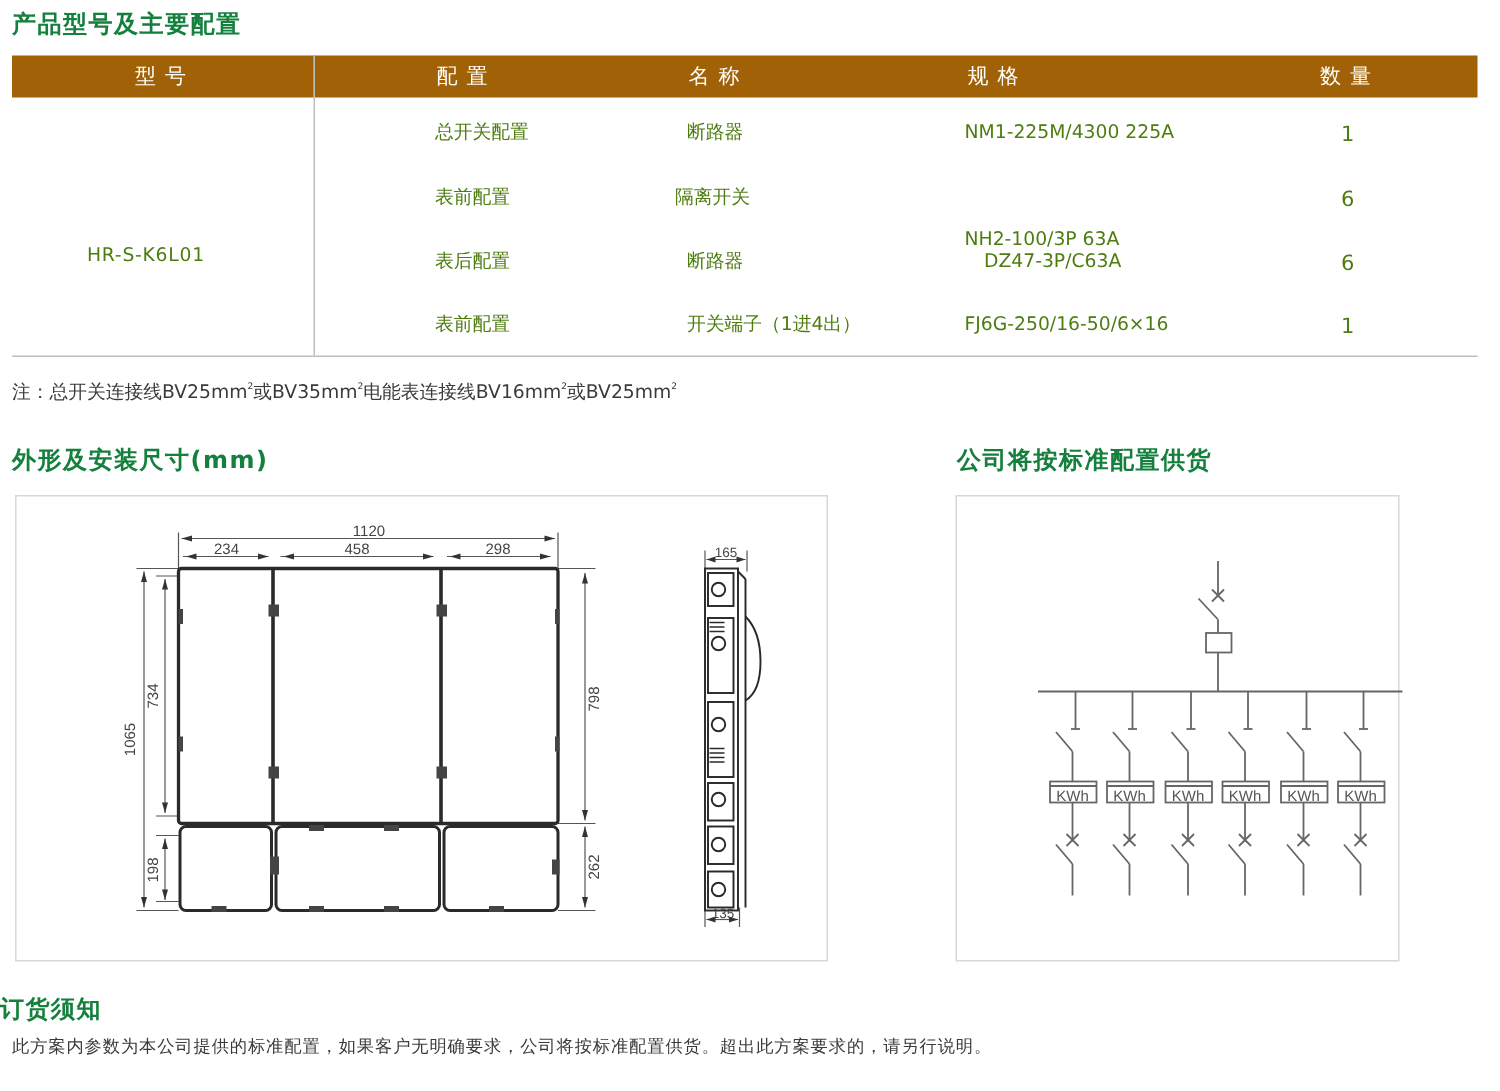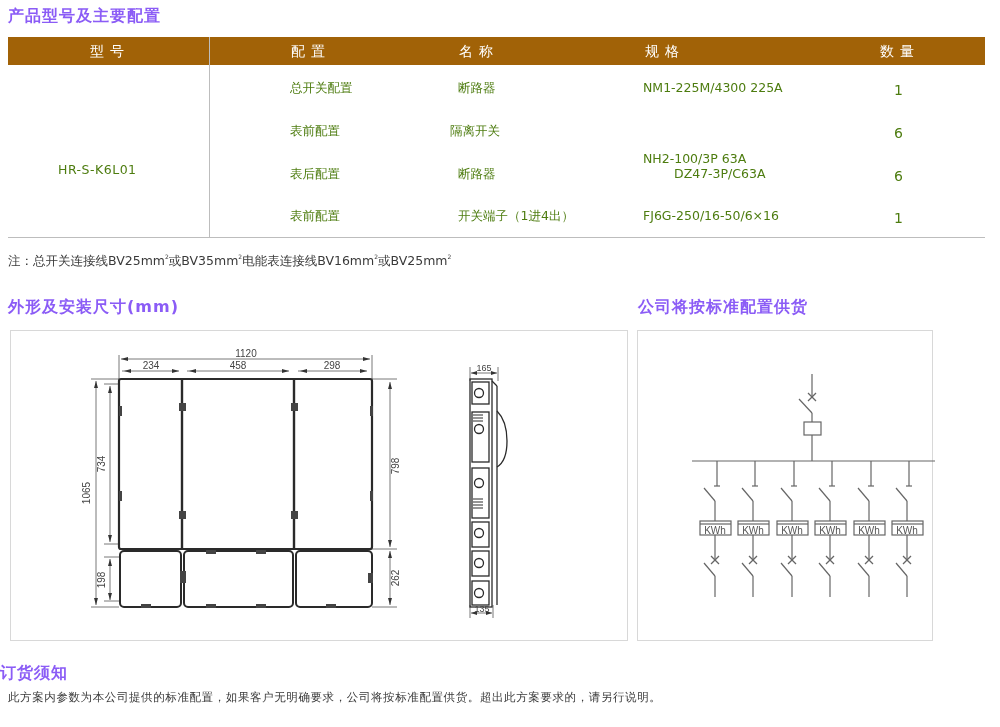--- a/index.html
+++ b/index.html
@@ -1,19 +1,19 @@
 <!DOCTYPE html>
 <html><head>
 <meta charset="utf-8">
 <style>
   * { box-sizing: border-box; margin: 0; padding: 0; }
   html, body { width: 1000px; height: 727px; background: #ffffff; overflow: hidden; }
   body { position: relative; font-family: "DejaVu Sans", "Liberation Sans", sans-serif; color: #333; }
   .abs { position: absolute; }
-  .h-title { font-size: 16px; font-weight: bold; color: #8b5cf6; letter-spacing: 1px; white-space: nowrap; }
+  .h-title { font-size: 16px; font-weight: bold; color: #15803d; letter-spacing: 1px; white-space: nowrap; }
   .thead { left: 8px; top: 37px; width: 977px; height: 28px; background: #a16207; }
   .th { position: absolute; top: 0; height: 28px; line-height: 28px; color: #fff; font-size: 14px; letter-spacing: 6px; white-space: nowrap; }
   .vdiv { left: 209px; top: 37px; width: 1px; height: 200px; background: #bdbdbd; }
   .vdiv-head { left: 209px; top: 37px; width: 1px; height: 28px; background: #e07b80; }
   .hline { left: 8px; top: 237px; width: 977px; height: 1px; background: #bdbdbd; }
   .td { position: absolute; font-size: 12.5px; color: #4d7c0f; white-space: nowrap; line-height: 16px; }
   .note { left: 8px; top: 253px; font-size: 12.5px; color: #3a3a3a; white-space: nowrap; }
   .note sup { font-size: 6px; vertical-align: 6px; }
   .box { border: 1px solid #d8d8d8; background: #fff; }
   .p-desc { font-size: 11.5px; color: #3a3a3a; white-space: nowrap; letter-spacing: 0.6px; }
@@ -45,35 +45,35 @@
 </div>
 <div>
   <span class="td" style="left:290px; top:123px;">表前配置</span>
   <span class="td" style="left:450px; top:123px;text-align:right;">隔离开关</span>
   <span class="td" style="left:643px; top:123px;margin-top:28px;">NH2-100/3P 63A</span>
   <span class="td" style="left:894px; top:125px; font-size:14px;">6</span>
 </div>
 <div>
   <span class="td" style="left:290px; top:166px;">表后配置</span>
   <span class="td" style="left:458px; top:166px;">断路器</span>
-  <span class="td" style="left:674px; top:166px;">DZ47-3P/C63A</span>
+  <span class="td" style="left:656px; top:166px;">DZ47-3P/C63A</span>
   <span class="td" style="left:894px; top:168px; font-size:14px;">6</span>
 </div>
 <div>
   <span class="td" style="left:290px; top:208px;">表前配置</span>
   <span class="td" style="left:458px; top:208px;">开关端子（1进4出）</span>
   <span class="td" style="left:643px; top:208px;">FJ6G-250/16-50/6×16</span>
   <span class="td" style="left:894px; top:210px; font-size:14px;">1</span>
 </div>
 
 <div class="abs note"><span>注：总开关连接线BV25mm</span><sup>2</sup><span>或BV35mm</span><sup>2</sup><span>电能表连接线BV16mm</span><sup>2</sup><span>或BV25mm</span><sup>2</sup></div>
 
 <div class="abs h-title" style="left:8px; top:297px;">外形及安装尺寸(mm)</div>
 
-<div class="abs box" style="left:10px; top:330px; width:618px; height:311px;">
+<div class="abs box" style="left:10px; top:330px; width:542px; height:311px;">
   <svg width="589" height="311" viewBox="10 330 589 311" xmlns="http://www.w3.org/2000/svg">
     <g stroke="#555" stroke-width="0.8" fill="none">
 
       <line x1="118" y1="354" x2="118" y2="378"></line>
         <line x1="371" y1="354" x2="371" y2="378"></line>
       <line x1="120" y1="358" x2="369" y2="358"></line>
       <line x1="121" y1="370" x2="178" y2="370"></line>
       <line x1="186" y1="370" x2="288" y2="370"></line>
       <line x1="297" y1="370" x2="366" y2="370"></line>
 

